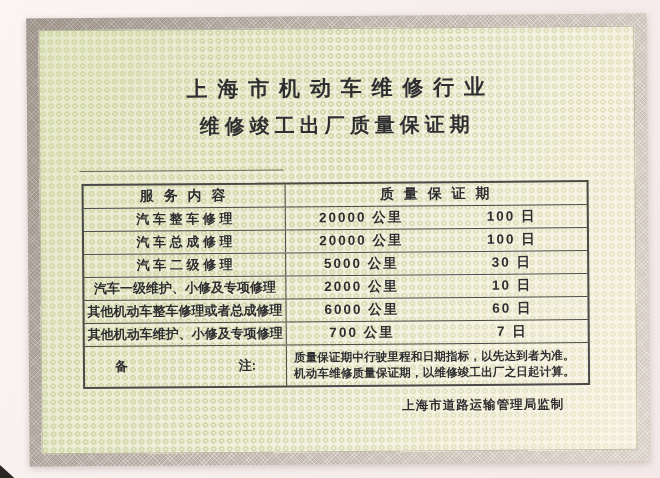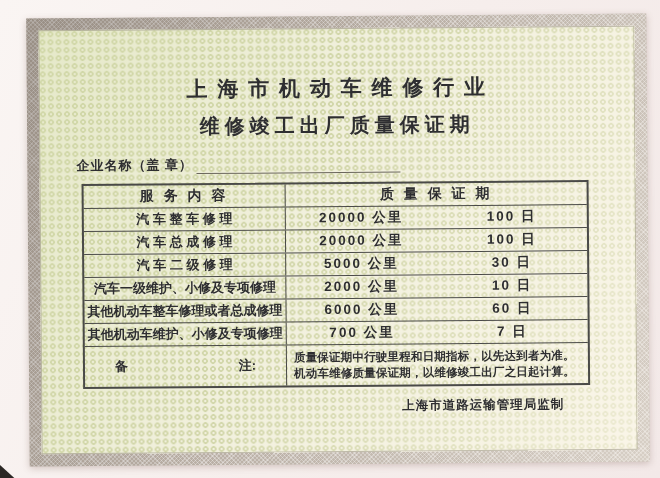--- a/index.html
+++ b/index.html
@@ -94,21 +94,20 @@
 <div class="photo">
   <div class="corner-shadow"></div>
 
   <div class="certificate">
     <div class="cert-inner">
 
       <div class="title1">上 海 市 机 动 车 维 修 行 业</div>
       <div class="title2">维修竣工出厂质量保证期</div>
 
       <div class="company-row">
-        <span>企业名称（盖 章）</span>
         <span class="company-line"></span>
       </div>
 
       <div class="wtable">
 
         <div class="trow hdr">
           <div class="c1">服 务 内 容</div>
           <div class="c2single">质 量 保 证 期</div>
         </div>
 

